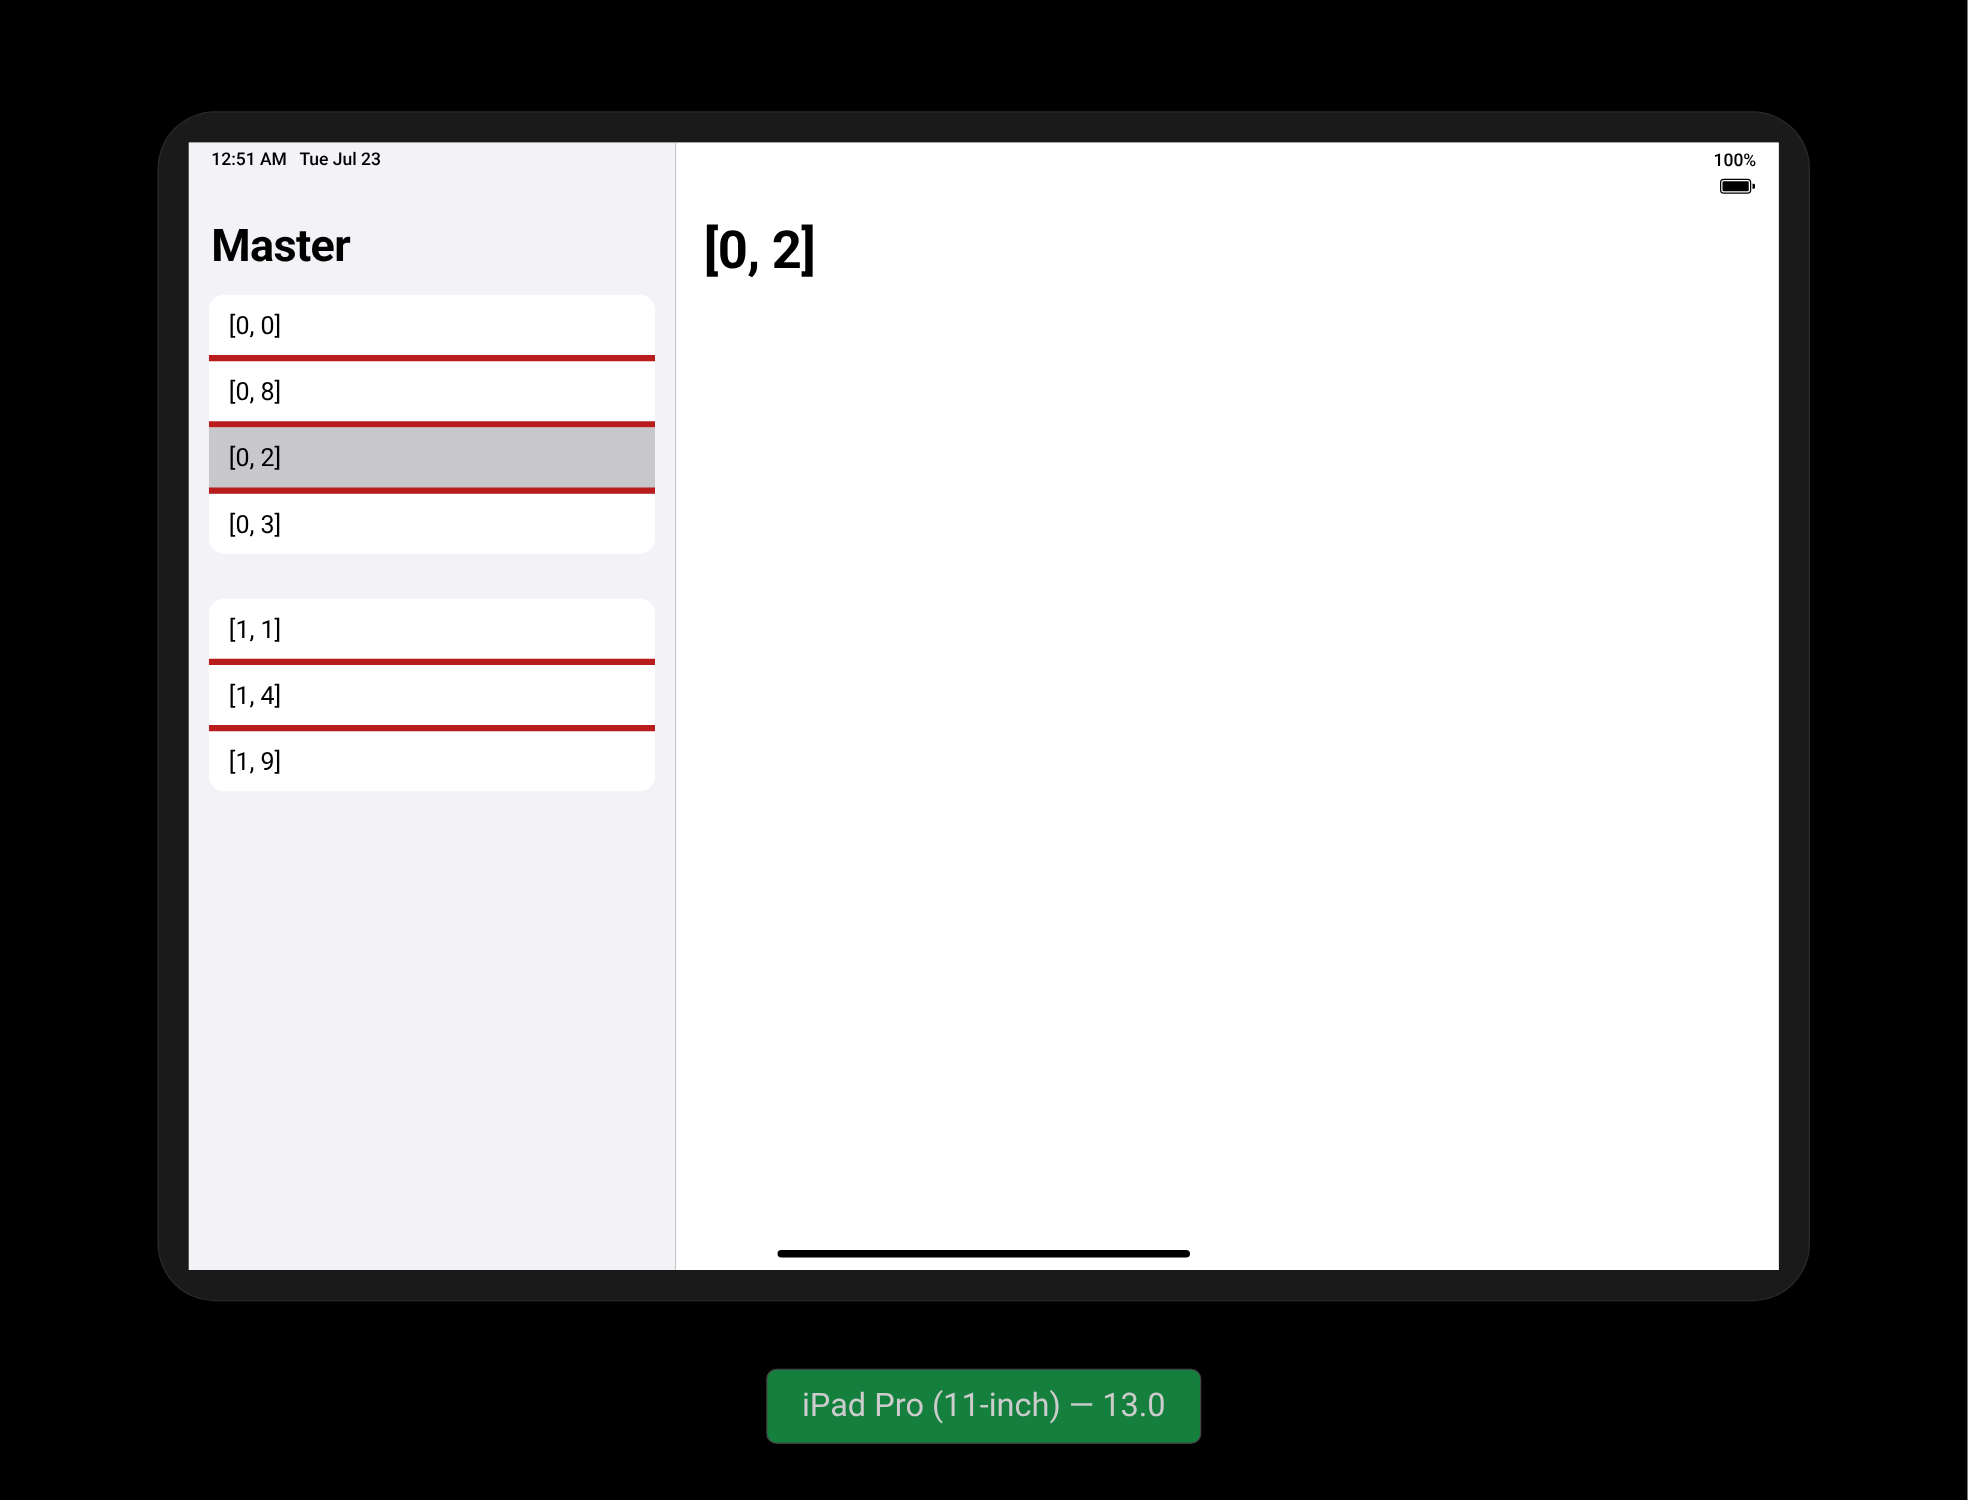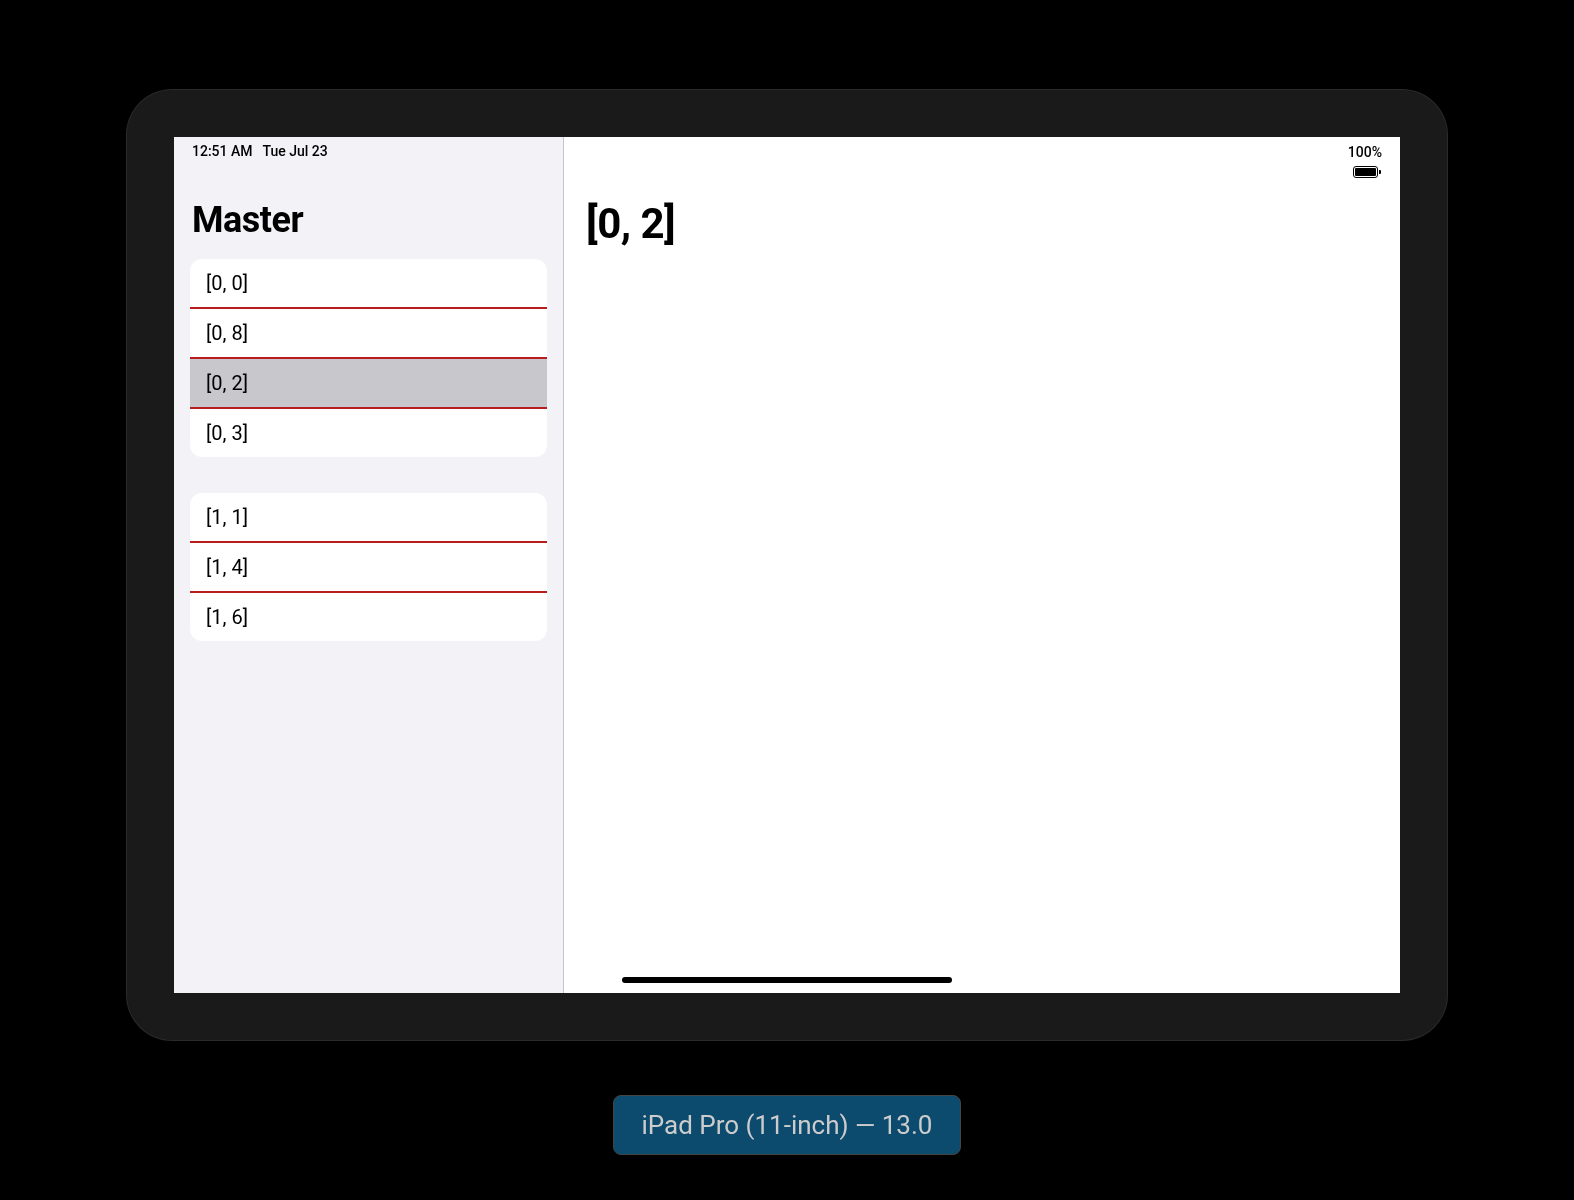--- a/index.html
+++ b/index.html
@@ -18,21 +18,21 @@
       align-items: center;
       justify-content: flex-start;
       padding-top: 90px;
     }
     
     .device-frame {
       width: 1320px;
       height: 950px;
       background: #1a1a1a;
       border-radius: 45px;
-      padding: 47px;
+      padding: 24px;
       position: relative;
       box-shadow: 0 0 0 1px #2a2a2a;
     }
     
     .screen {
       width: 100%;
       height: 100%;
       background: #f2f2f7;
       border-radius: 0;
       overflow: hidden;
@@ -121,21 +121,21 @@
     .list-group {
       background: #fff;
       border-radius: 12px;
       margin: 0 16px 36px;
       overflow: hidden;
     }
     
     .list-item {
       padding: 12px 16px;
       font-size: 20px;
-      border-bottom: 2px solid #b91c1c;
+      border-bottom: 5px solid #b91c1c;
       cursor: pointer;
     }
     
     .list-item:last-child {
       border-bottom: none;
     }
     
     .list-item.selected {
       background: #c7c7cc;
     }
@@ -160,21 +160,21 @@
       transform: translateX(-50%);
       width: 330px;
       height: 6px;
       background: #000;
       border-radius: 3px;
     }
     
     .device-label {
       margin-top: 55px;
       padding: 14px 28px;
-      background: #0c4a6e;
+      background: #15803d;
       border: 1px solid #444;
       border-radius: 8px;
       color: #ccc;
       font-size: 26px;
     }
   </style>
 </head>
 <body>
 
 <div class="device-frame">
@@ -202,21 +202,21 @@
       <div class="list-group">
         <div class="list-item">[0, 0]</div>
         <div class="list-item">[0, 8]</div>
         <div class="list-item selected">[0, 2]</div>
         <div class="list-item">[0, 3]</div>
       </div>
 
       <div class="list-group">
         <div class="list-item">[1, 1]</div>
         <div class="list-item">[1, 4]</div>
-        <div class="list-item">[1, 6]</div>
+        <div class="list-item">[1, 9]</div>
       </div>
     </div>
 
     <div class="detail-panel">
       <h1 class="detail-title">[0, 2]</h1>
     </div>
 
     <div class="home-indicator"></div>
   </div>
 </div>

